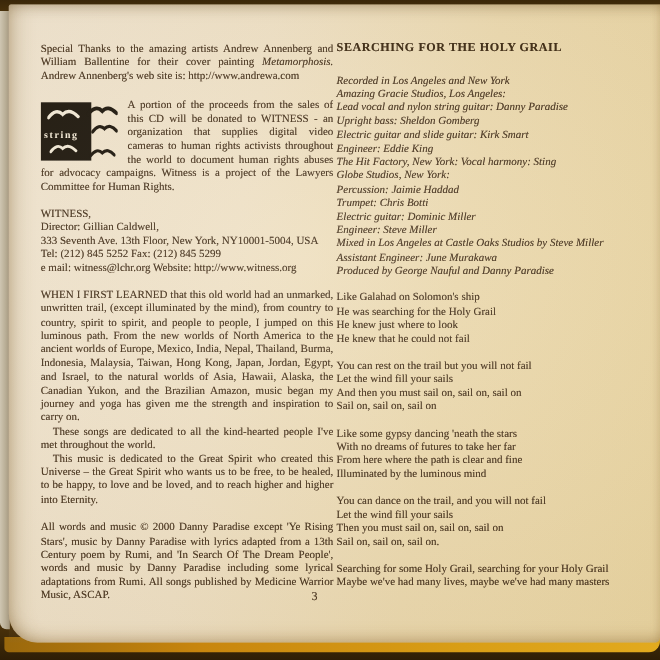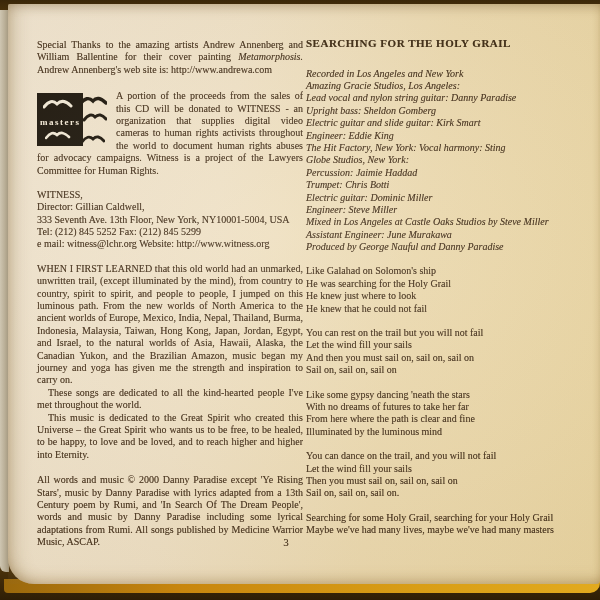--- a/index.html
+++ b/index.html
@@ -65,21 +65,21 @@
 <div class="amber-edge"></div>
 
 <div class="page">
 
   <div class="col col-left">
     <p class="p-thanks"><span>Special Thanks to the amazing artists Andrew Annenberg and William Ballentine for their cover painting </span><span class="ital">Metamorphosis.</span><span> Andrew Annenberg's web site is: http://www.andrewa.com</span></p>
 
     <div class="logo-block">
       <div class="logo">
         <div class="logo-black"></div>
-        <div class="logo-word">masters</div>
+        <div class="logo-word">string</div>
 
         <svg style="left:6px;top:4px" width="30" height="14" viewBox="0 0 30 14">
             <path d="M1,10 Q8,1 14,7 Q20,1 28,9" fill="none" stroke="#f2ead8" stroke-width="3" stroke-linecap="round"></path>
           </svg>
         <svg style="left:8px;top:36px" width="26" height="12" viewBox="0 0 26 12">
             <path d="M1,9 Q7,1 12,6 Q17,1 24,8" fill="none" stroke="#f2ead8" stroke-width="2.6" stroke-linecap="round"></path>
           </svg>
 
         <svg style="left:42px;top:1px" width="28" height="13" viewBox="0 0 28 13">
             <path d="M1,10 Q8,1 14,7 Q19,1 27,9" fill="none" stroke="#181209" stroke-width="3.4" stroke-linecap="round"></path>

